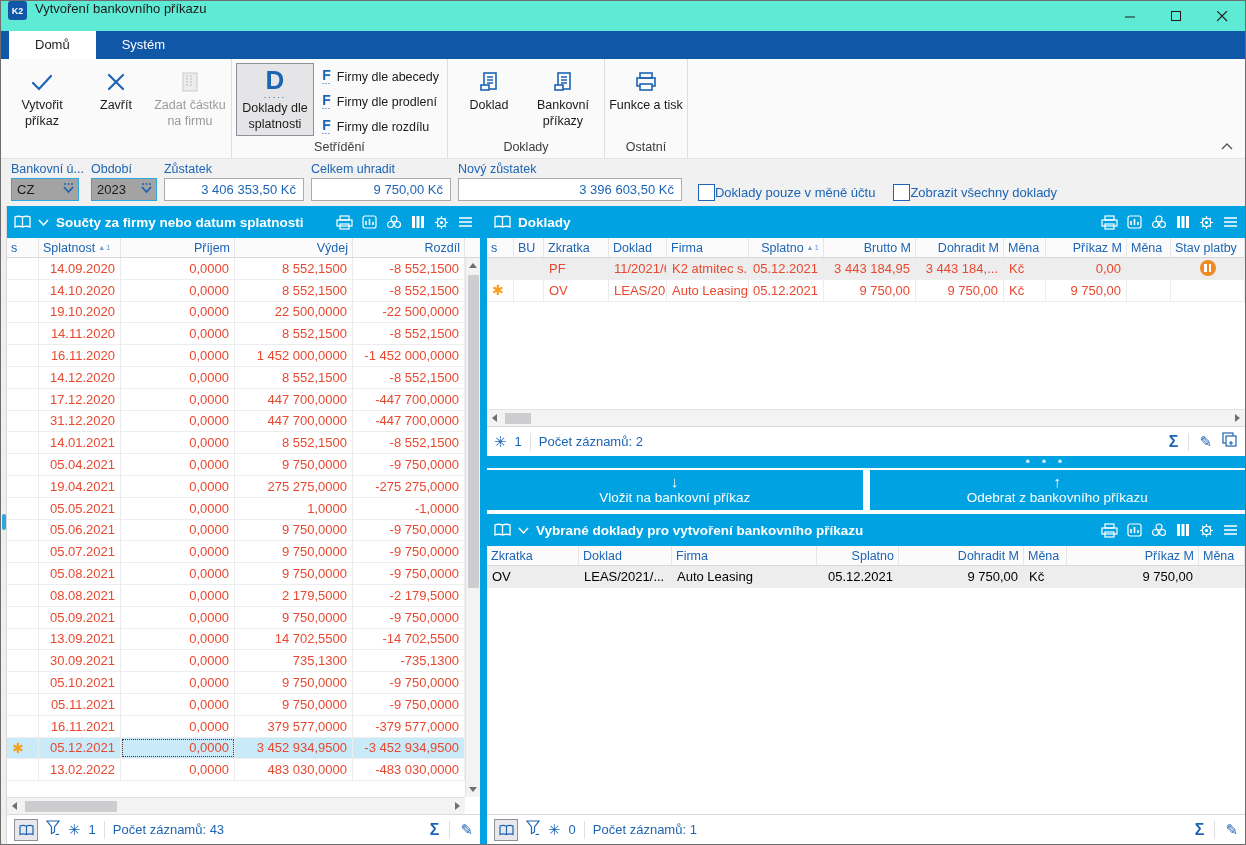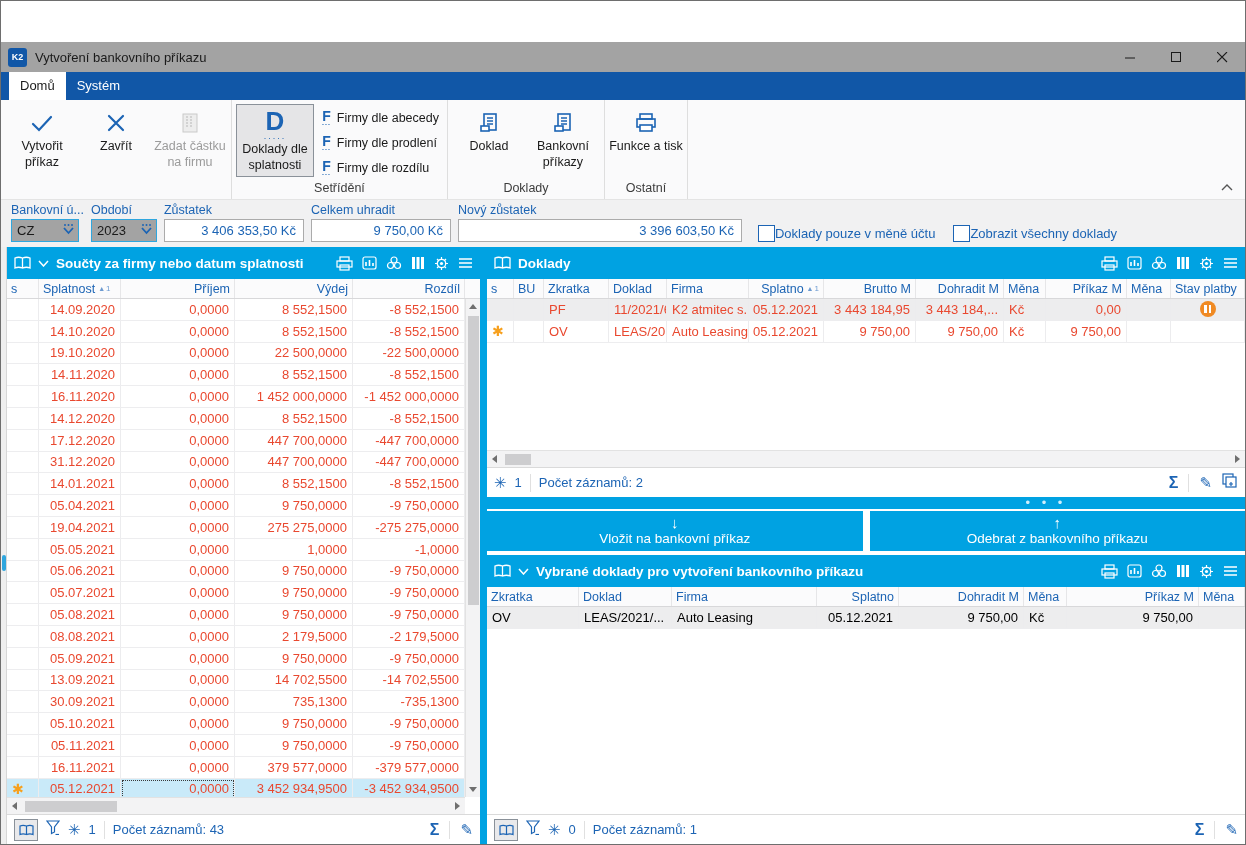--- a/index.html
+++ b/index.html
@@ -3,30 +3,30 @@
 <meta charset="utf-8">
 <style>
   html,body{margin:0;padding:0;background:#cfd8dc;}
   *{box-sizing:border-box;}
   .window{
     width:1246px;height:845px;background:#fff;border:1px solid #6e6e6e;
     display:flex;flex-direction:column;overflow:hidden;
     font-family:"Liberation Sans",sans-serif;-webkit-font-smoothing:antialiased;
   }
   
-  .titlebar{height:30px;flex:0 0 30px;display:flex;align-items:center;background:#a3a3a3;padding-left:7px;margin-top:41px;}
+  .titlebar{height:30px;flex:0 0 30px;display:flex;background:#5eead4;padding-left:7px;}
   .appicon{width:19px;height:19px;background:#1157A7;border-radius:3px;color:#fff;
     font-size:9px;font-weight:bold;display:flex;align-items:center;justify-content:center;margin-right:8px;}
   .wtitle{font-size:13px;color:#1a1a1a;}
   .winbtns{margin-left:auto;display:flex;height:30px;}
   .wb{width:46px;height:30px;display:flex;align-items:center;justify-content:center;color:#1a1a1a;}
   .wb svg{display:block;}
   
   .tabbar{height:28px;flex:0 0 28px;background:#1157A7;display:flex;padding-left:8px;}
-  .tab{padding:0 11px;line-height:28px;font-size:13px;color:#fff;cursor:default;}
+  .tab{padding:0 26px;line-height:28px;font-size:13px;color:#fff;cursor:default;}
   .tab.active{background:#fff;color:#1a1a1a;}
   
   .ribbon{height:100px;flex:0 0 100px;background:#FAFAFB;border-bottom:1px solid #E4E4E4;display:flex;position:relative;}
   .rgroup{display:flex;flex-direction:column;padding:3px 4px 0 4px;border-right:1px solid #DEDEDE;}
   .rgroup-body{display:flex;flex:1;align-items:flex-start;}
   .rgroup-label{text-align:center;font-size:12.5px;color:#3c3c3c;padding:1px 0 4px;}
   .rbtn{width:74px;padding-top:4px;display:flex;flex-direction:column;align-items:center;font-size:12.5px;color:#1a1a1a;text-align:center;line-height:1.25;}
   .rbtn .ric{height:32px;display:flex;align-items:center;justify-content:center;}
   .rbtn.disabled{color:#9b9b9b;}
   .bigbtn{width:78px;margin:1px 2px 0 0;padding:3px 2px;border:1px solid #8a9199;background:#E5E5E7;
@@ -283,21 +283,21 @@
     <div class="field">
       <span class="flabel">Zůstatek</span>
       <div class="valuebox" style="width:140px;">3 406 353,50 Kč</div>
     </div>
     <div class="field">
       <span class="flabel">Celkem uhradit</span>
       <div class="valuebox" style="width:140px;">9 750,00 Kč</div>
     </div>
     <div class="field">
       <span class="flabel">Nový zůstatek</span>
-      <div class="valuebox" style="width:284px;">3 396 603,50 Kč</div>
+      <div class="valuebox" style="width:224px;">3 396 603,50 Kč</div>
     </div>
     <div class="cbwrap">
       <span class="cbox"></span>
       <span class="cblabel">Doklady pouze v měně účtu</span>
     </div>
     <div class="cbwrap">
       <span class="cbox"></span>
       <span class="cblabel">Zobrazit všechny doklady</span>
     </div>
   </div>

